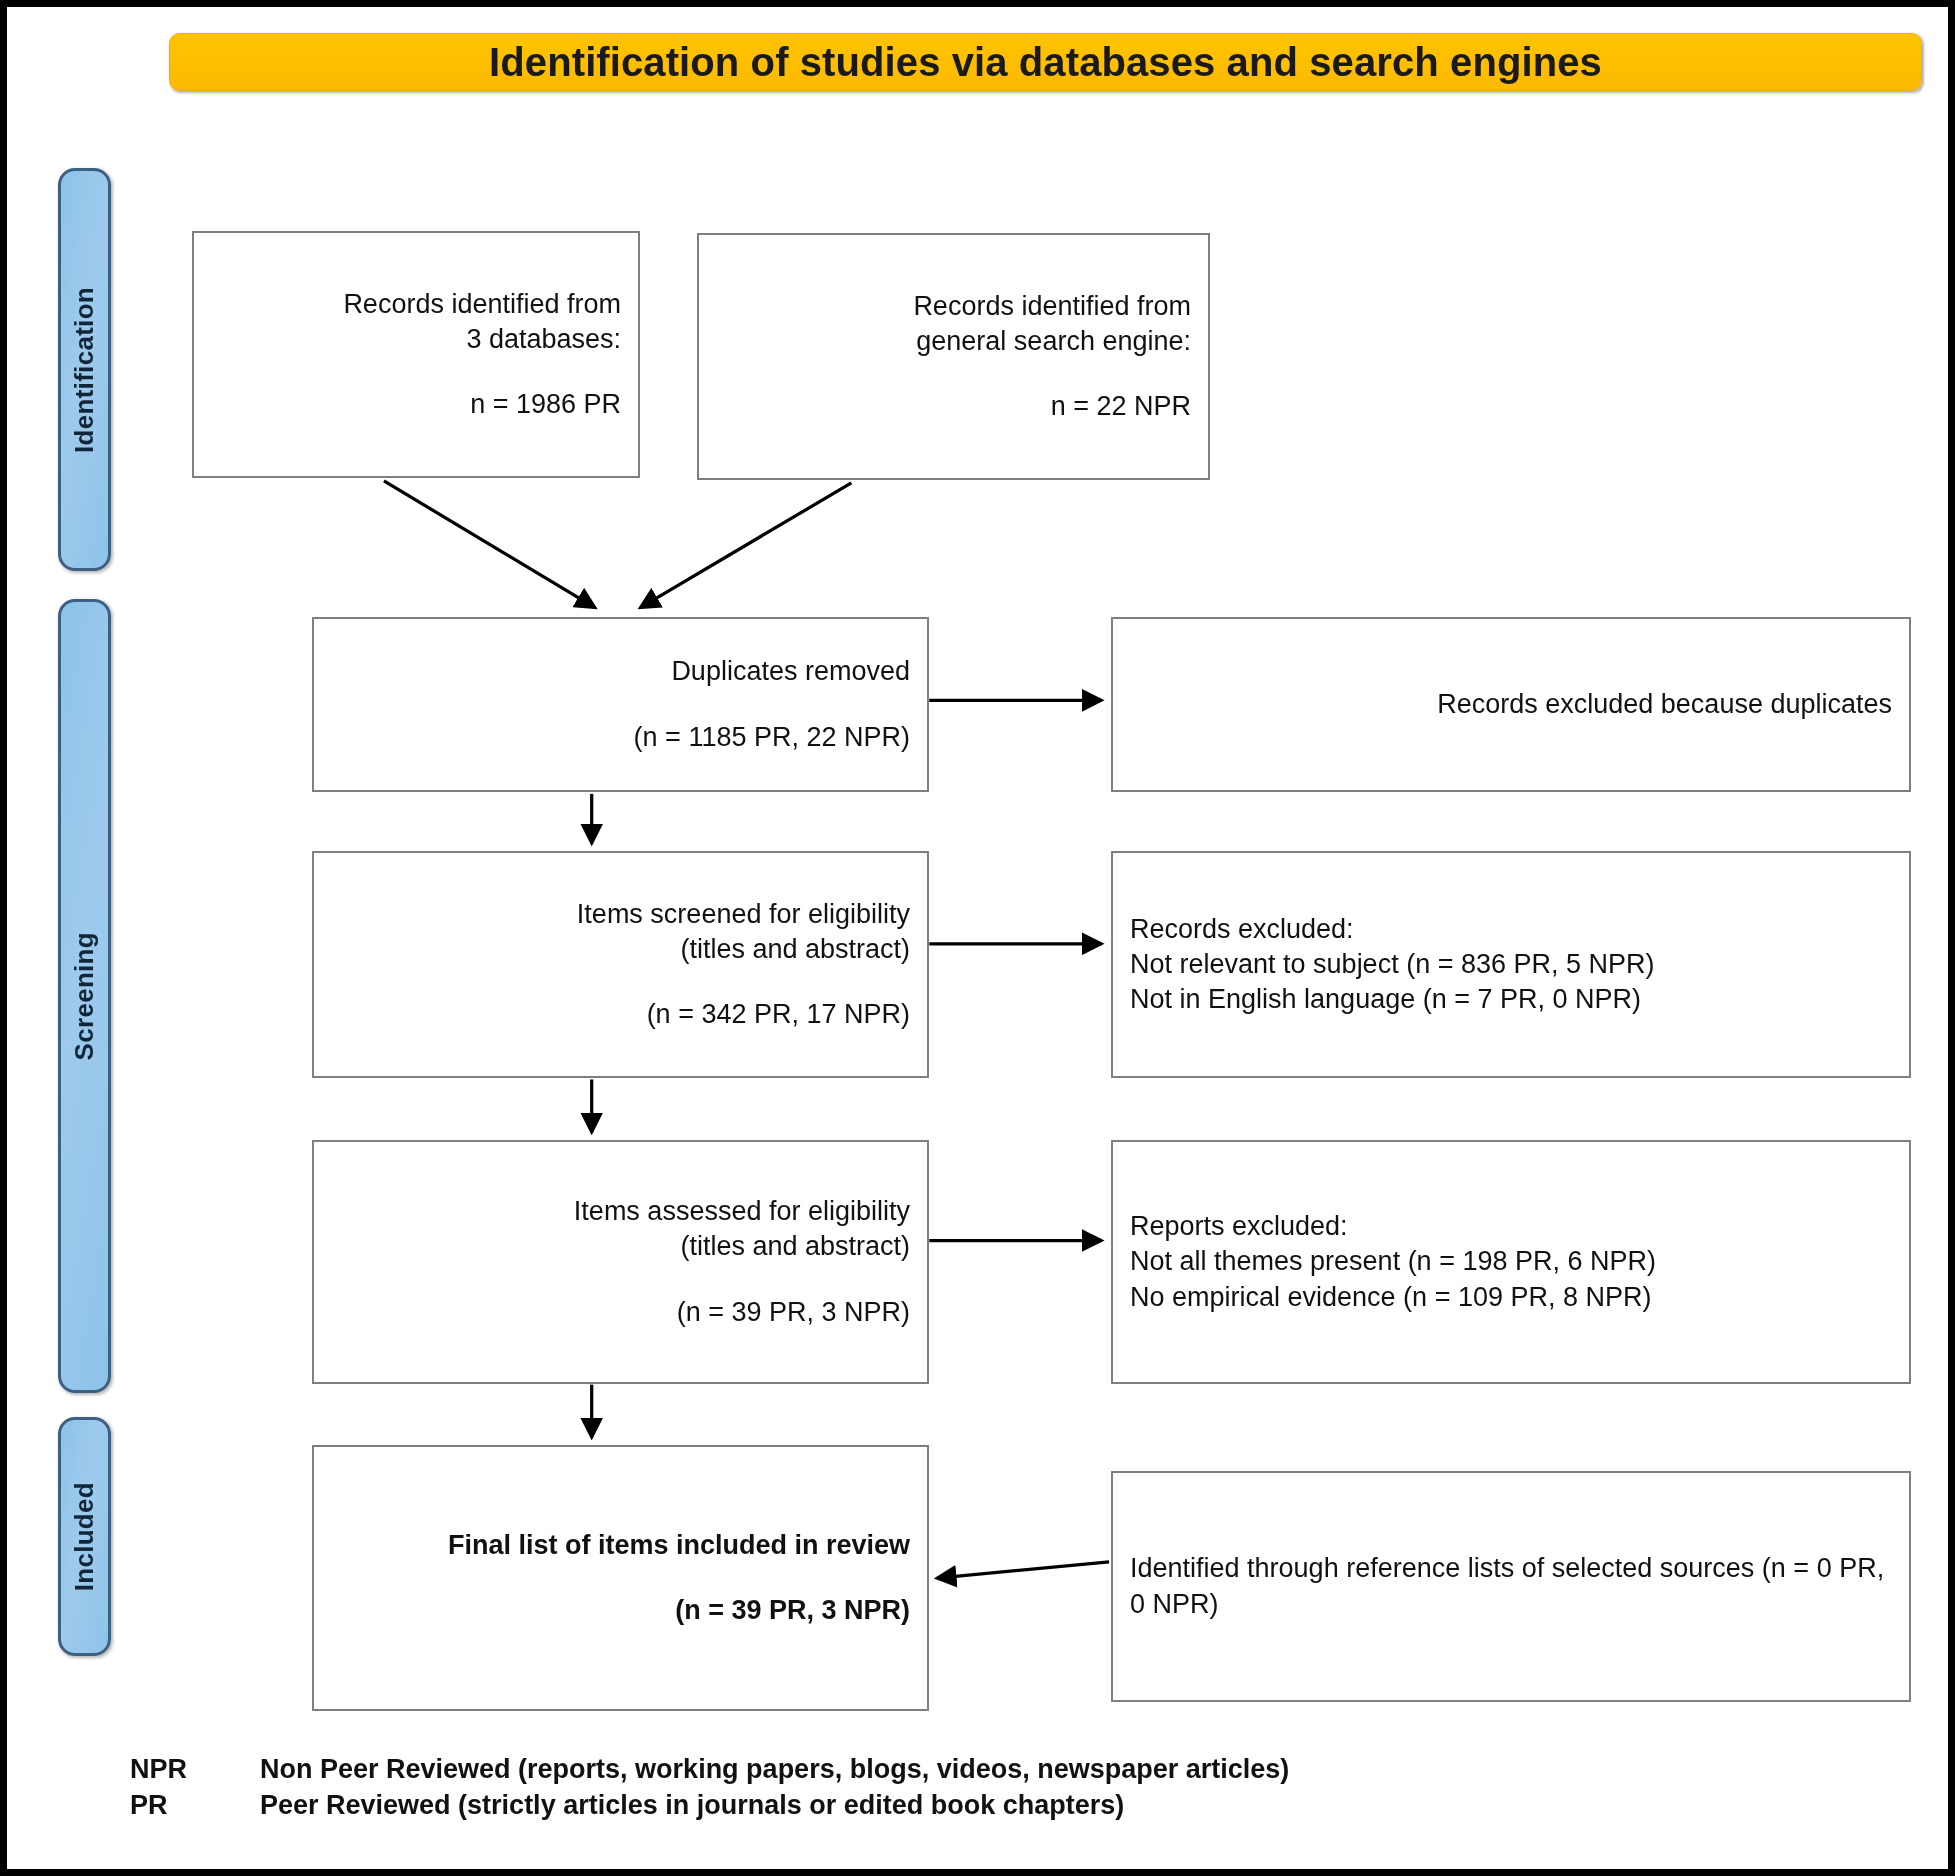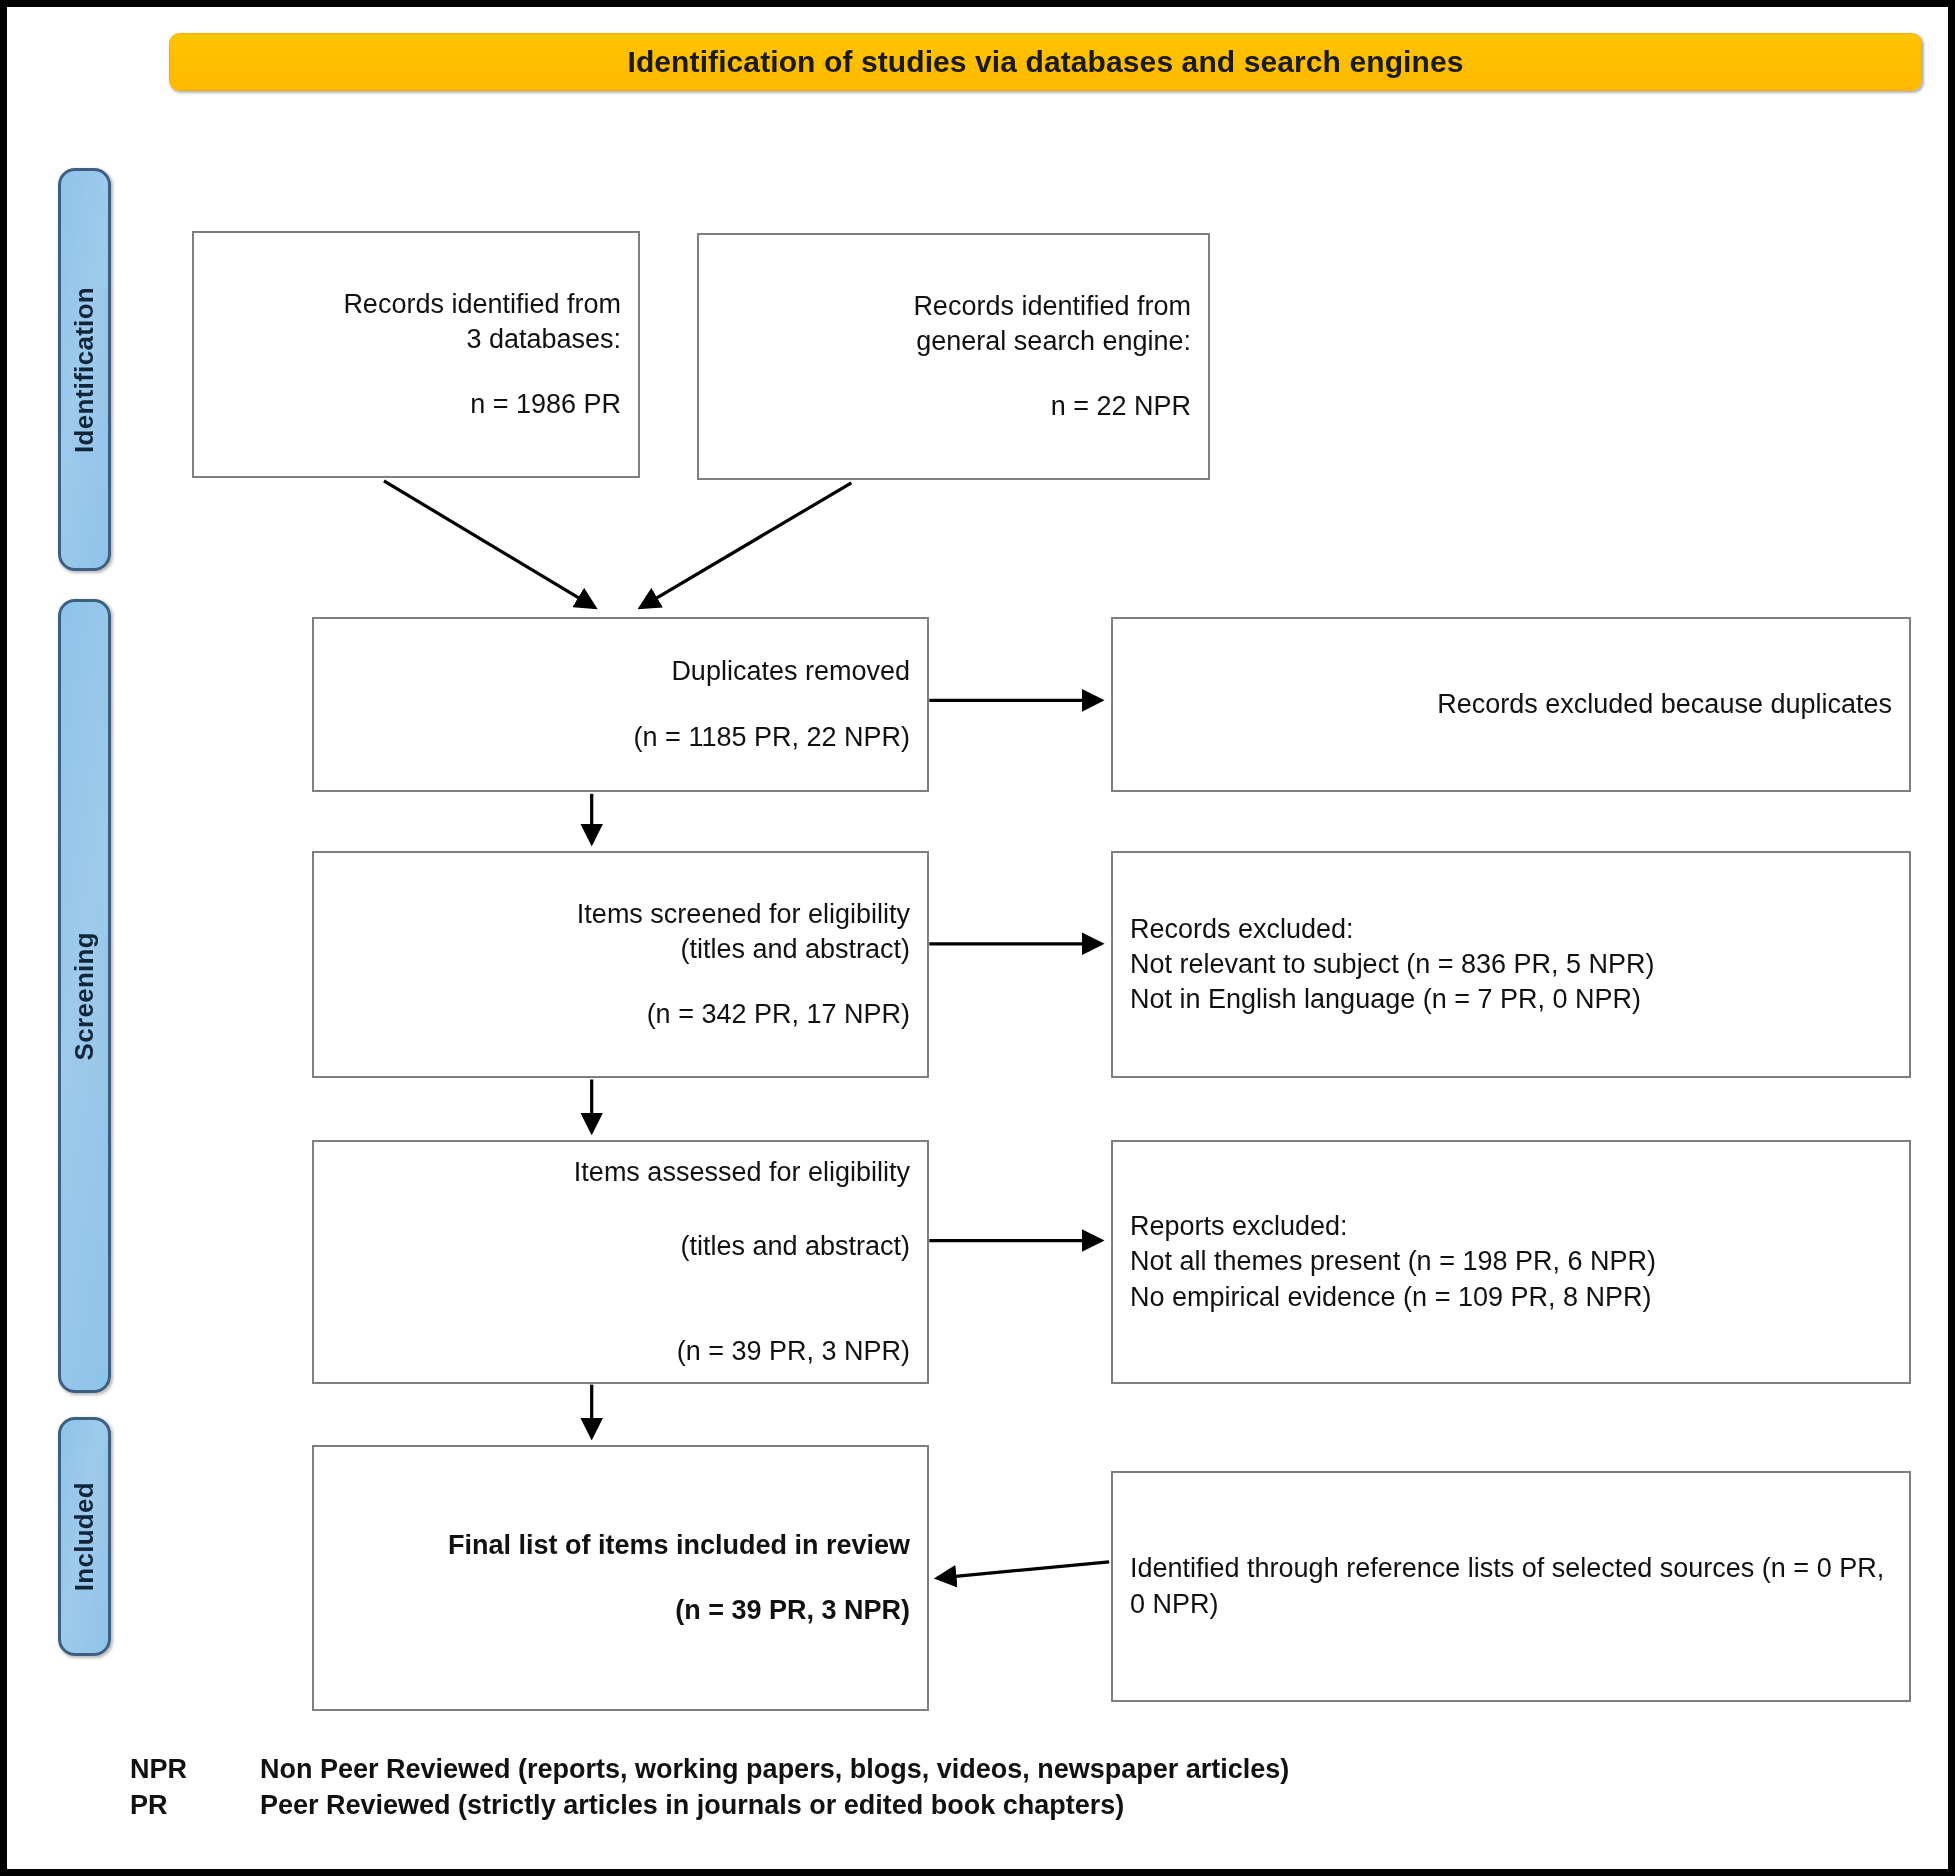--- a/index.html
+++ b/index.html
@@ -36,21 +36,21 @@
     background: linear-gradient(#ffc400, #fcb900);
     border: 1.3px solid #f0ad00;
     border-radius: 10.4px;
     box-shadow: 1.9px 1.9px 2.6px rgba(0,0,0,0.30);
     display: flex;
     align-items: center;
     justify-content: center;
     box-sizing: border-box;
   }
   .title-banner-text {
-    font-size: 30px;
+    font-size: 40px;
     font-weight: bold;
     color: #1a1a1a;
     letter-spacing: 0.1px;
     text-align: center;
   }
 
   
   .stage-band {
     position: absolute;
     left: 51px;
@@ -99,21 +99,21 @@
   .lft { text-align: left; }
   .bold { font-weight: bold; }
 
   
   #box-db        { left: 185px;  top: 224px;  width: 448px;  height: 247px; }
   #box-search    { left: 690px; top: 226px;  width: 513px;  height: 247px; }
   #box-dupes     { left: 305px;  top: 610px;  width: 617px;  height: 175px; }
   #box-dupes-ex  { left: 1104px; top: 610px;  width: 796px; height: 175px; }
   #box-screened  { left: 305px;  top: 844px; width: 617px;  height: 227px; }
   #box-screen-ex { left: 1104px; top: 844px; width: 851px; height: 227px; }
-  #box-assessed  { left: 305px;  top: 1133px; width: 617px;  height: 244px; gap: 39px; }
+  #box-assessed  { left: 305px;  top: 1133px; width: 617px;  height: 244px; }
   #box-assess-ex { left: 1104px; top: 1133px; width: 818px; height: 244px; }
   #box-final     { left: 305px;  top: 1438px; width: 617px;  height: 266px; }
   #box-refs      { left: 1104px; top: 1464px; width: 834px; height: 231px; }
 
   
   #box-screen-ex { width: 800px; }
   #box-assess-ex { width: 800px; }
   #box-refs      { width: 800px; }
   #box-dupes-ex  { width: 800px; padding-left: 20px; }
 

